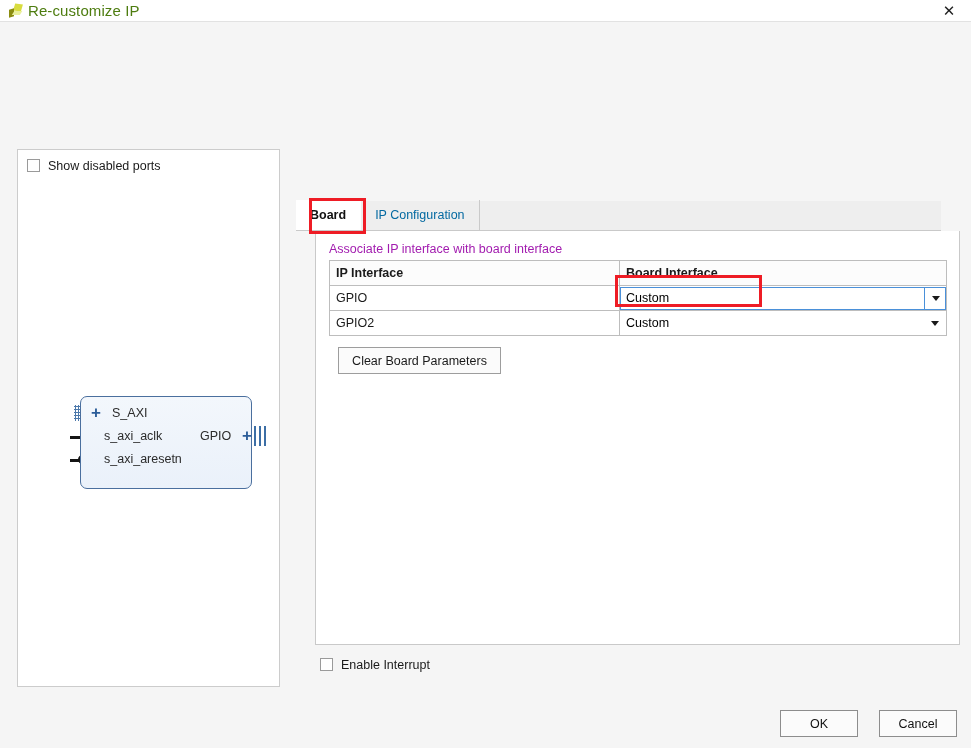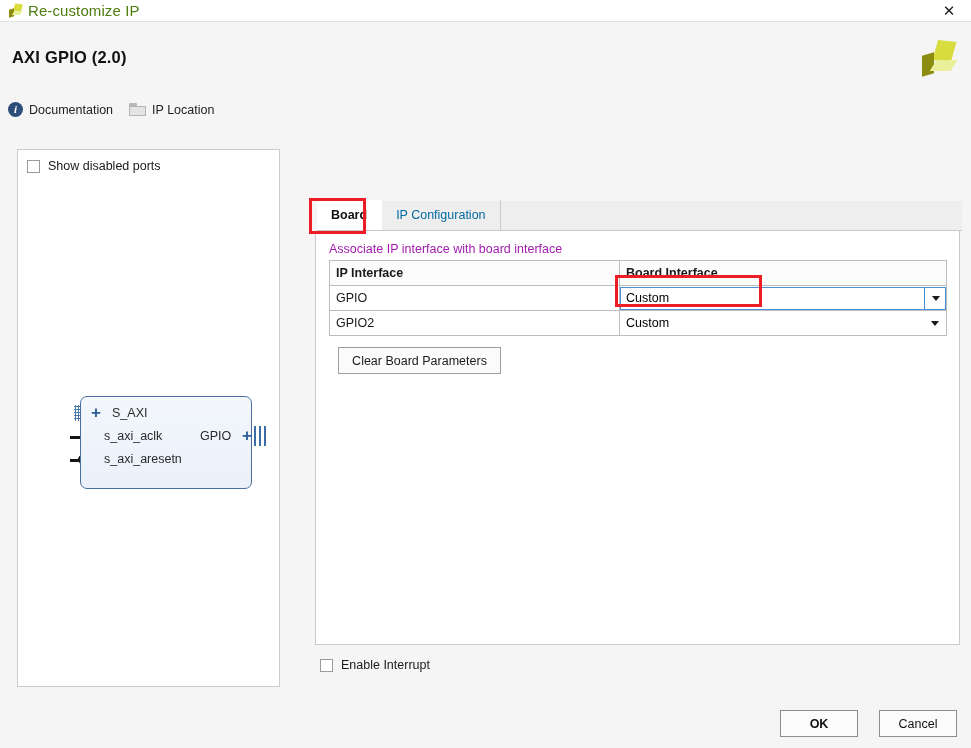--- a/index.html
+++ b/index.html
@@ -102,21 +102,21 @@
     background: #e4e4e4; border: 1px solid #b5b5b5;
   }
 
   
   .preview-panel {
     position: absolute; left: 17px; top: 149px;
     width: 263px; height: 538px;
     background: #ffffff;
     border: 1px solid #cccccc;
   }
-  .chk-row { display: flex; align-items: flex-end; gap: 8px; }
+  .chk-row { display: flex; align-items: flex-start; gap: 8px; }
   .show-ports { position: absolute; left: 9px; top: 9px; }
   .chkbox {
     width: 13px; height: 13px;
     border: 1px solid #9a9a9a;
     background: #ffffff;
     flex: none;
   }
   .chk-label { font-size: 12.5px; color: #1a1a1a; }
 
   
@@ -187,21 +187,21 @@
     width: 524px; height: 22px;
     border: 1px solid #c4c4c4;
     background: #efefef;
     font-family: "Liberation Sans", sans-serif;
     font-size: 12.5px; color: #1a1a1a;
     padding: 0 5px;
   }
 
   
   .tabbar {
-    position: absolute; left: 317px; top: 201px;
+    position: absolute; left: 296px; top: 201px;
     width: 645px; height: 30px;
     background: #eeeeee;
     border-bottom: 1px solid #c9c9c9;
     display: flex; align-items: flex-end;
   }
   .tab {
     height: 30px; padding: 0 14px;
     display: flex; align-items: center;
     font-size: 12.5px; color: #0369a1;
     border-right: 1px solid #cacaca;
@@ -284,21 +284,21 @@
 
   
   .btn {
     position: absolute; top: 710px;
     width: 78px; height: 27px;
     background: #fbfbfb;
     border: 1px solid #8d8d8d;
     font-family: "Liberation Sans", sans-serif;
     font-size: 12.5px; color: #111111;
   }
-  .btn-ok { left: 780px; font-weight: bold; }
+  .btn-ok { left: 780px; }
   .btn-cancel { left: 879px; }
 
   
   .annot {
     position: absolute;
     border: 3px solid #ee1c25;
     pointer-events: none;
     background: transparent;
   }
   .annot-tab   { left: 309px; top: 198px;  width: 57px;  height: 36px; }
@@ -314,45 +314,20 @@
       <div class="pinwheel">
         <div class="pw-blade pw-a"></div>
         <div class="pw-blade pw-b"></div>
         <div class="pw-blade pw-c"></div>
       </div>
     </div>
     <span class="tb-title">Re-customize IP</span>
     <div class="titlebar-close">✕</div>
   </div>
 
-  <div class="header">
-    <div class="ip-title">AXI GPIO (2.0)</div>
-
-    <div class="header-logo">
-      <div class="pinwheel">
-        <div class="pw-blade pw-a"></div>
-        <div class="pw-blade pw-b"></div>
-        <div class="pw-blade pw-c"></div>
-      </div>
-    </div>
-
-    <div class="linkrow">
-      <div class="linkitem">
-        <span class="icon-info">i</span>
-        <span class="link-label">Documentation</span>
-      </div>
-      <div class="linkitem">
-        <span class="icon-folder">
-          <span class="f-tab"></span>
-            <span class="f-body"></span>
-        </span>
-        <span class="link-label">IP Location</span>
-      </div>
-    </div>
-  </div>
 
   <div class="preview-panel">
     <div class="chk-row show-ports">
       <span class="chkbox"></span>
       <span class="chk-label">Show disabled ports</span>
     </div>
 
     <div class="ipblock-wrap">
       <div class="conn-bus-left"></div>
       <div class="conn-line"></div>

